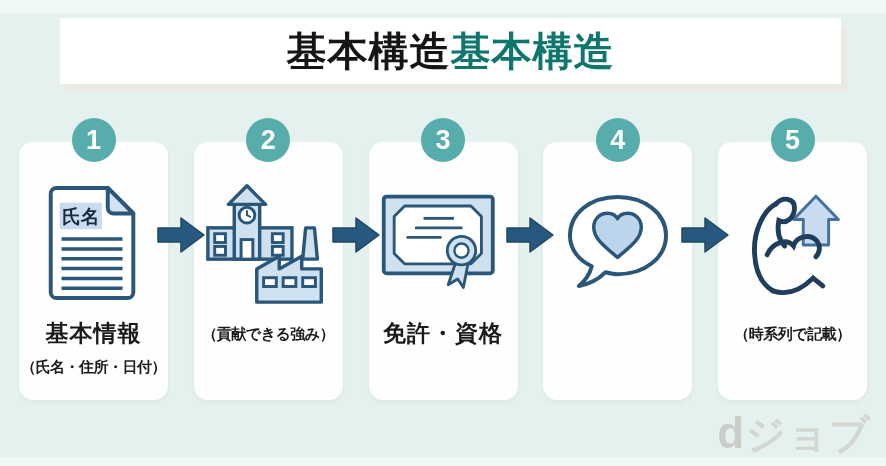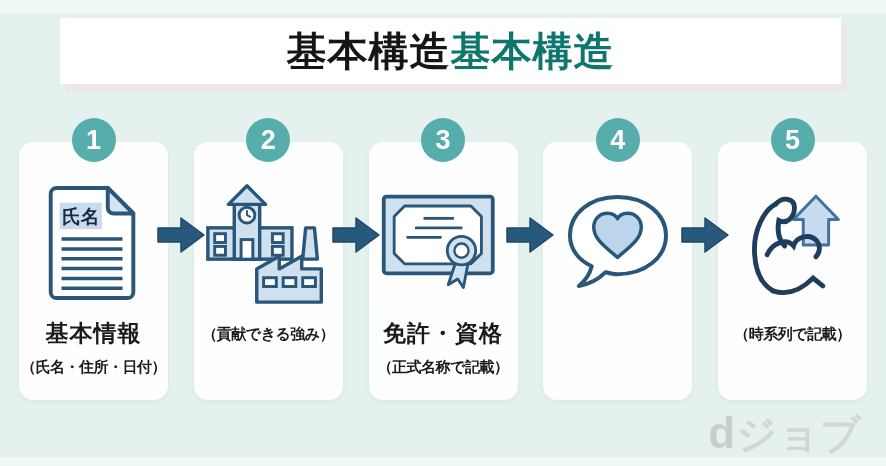--- a/index.html
+++ b/index.html
@@ -23,21 +23,21 @@
     display:flex;align-items:center;justify-content:center;}
   .icon-box{height:146px;margin-top:28px;display:flex;align-items:center;justify-content:flex-start;}
   .card-title{font-size:23px;font-weight:bold;color:#1A1A1A;letter-spacing:1px;margin-top:2px;white-space:nowrap;}
   .card-sub{font-size:15px;font-weight:bold;color:#1A1A1A;text-align:center;line-height:1.3;
     margin-top:8px;white-space:nowrap;letter-spacing:-0.5px;}
   .card-sub.wrap{white-space:normal;width:134px;}
 
   .flow-arrow{position:absolute;top:216px;width:48px;height:38px;z-index:5;}
   .arrow-1{left:157px;} .arrow-2{left:332px;} .arrow-3{left:506px;} .arrow-4{left:681px;}
 
-  .logo{position:absolute;right:24px;bottom:11px;font-size:40px;font-weight:bold;
+  .logo{position:absolute;right:15px;bottom:11px;font-size:40px;font-weight:bold;
     color:#D4D6D1;letter-spacing:1px;line-height:1;}
   .logo .logo-d{color:#CBCDC8;font-size:44px;}
 </style>
 </head>
 <body>
 
 <div class="canvas">
   <div class="edge-strip edge-top"></div>
   <div class="edge-strip edge-bottom"></div>
 
@@ -105,21 +105,20 @@
             <line x1="47" y1="29" x2="79" y2="29"></line>
             <line x1="38" y1="39" x2="88" y2="39"></line>
             <line x1="29" y1="49" x2="66" y2="49"></line>
           </g>
           <path d="M81,75 L73,99 L83,93 L89,102 L94,76 Z" fill="#CFE1EF" stroke="#2A567A" stroke-width="3" stroke-linejoin="round"></path>
           <circle cx="87" cy="63" r="15" fill="#CFE1EF" stroke="#2A567A" stroke-width="3"></circle>
           <circle cx="87" cy="63" r="7.5" fill="#FFFFFF" stroke="#2A567A" stroke-width="2.5"></circle>
         </svg>
       </div>
       <div class="card-title">免許・資格</div>
-      <div class="card-sub">（正式名称で記載）</div>
     </div>
 
     <div class="card">
       <div class="badge">4</div>
       <div class="icon-box">
         <svg width="114" height="104" viewBox="0 0 115 105">
           <path d="M57,6 C29,6 9,23 9,45 C9,59 18,70 31,76 C29,84 24,91 18,96 C29,94 39,88 45,82 C49,83 53,84 57,84 C85,84 106,67 106,45 C106,23 85,6 57,6 Z" fill="#FFFFFF" stroke="#2A567A" stroke-width="4" stroke-linejoin="round"></path>
           <path d="M57,67 C44,56 33,48 33,36.5 C33,28.5 39,22.5 47,22.5 C51.5,22.5 55,24.5 57,28 C59,24.5 62.5,22.5 67,22.5 C75,22.5 81,28.5 81,36.5 C81,48 70,56 57,67 Z" fill="#BDD5EC" stroke="#2A567A" stroke-width="3.5" stroke-linejoin="round"></path>
         </svg>
       </div>

